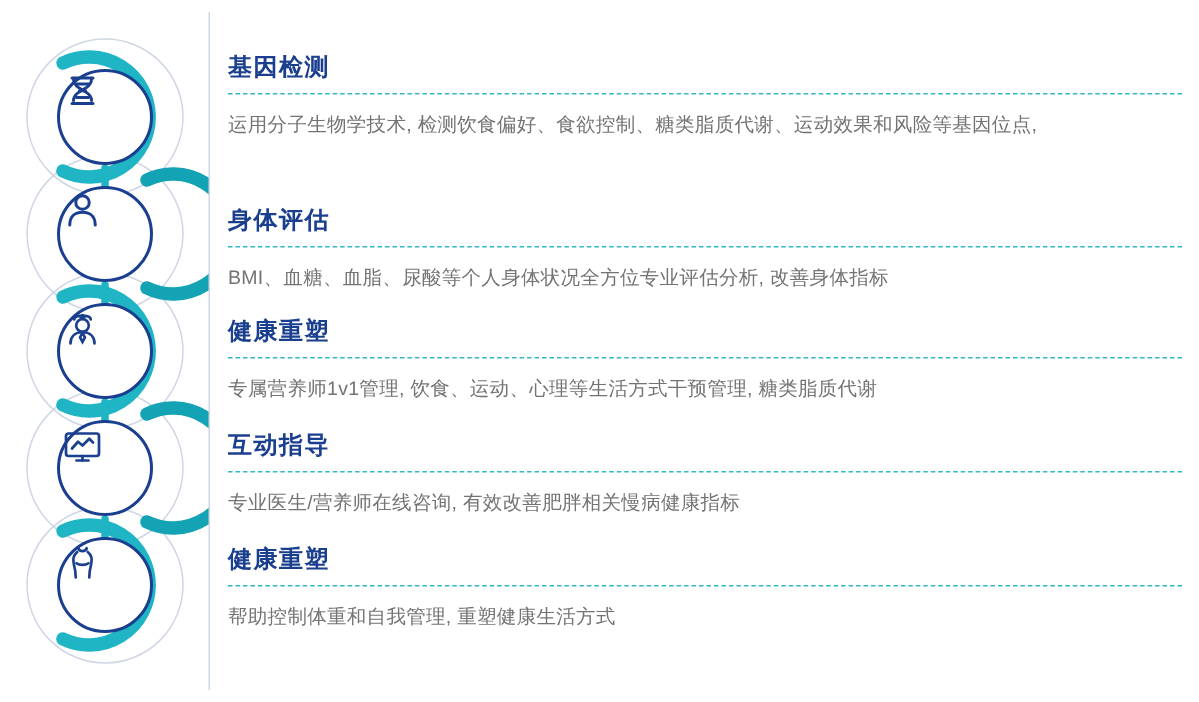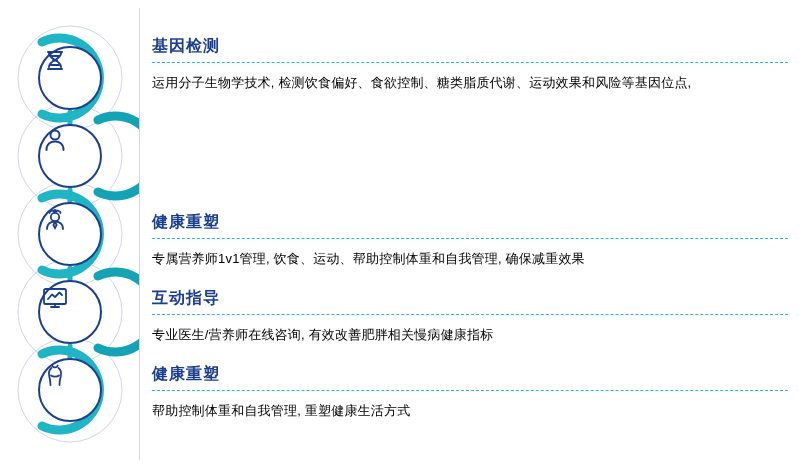--- a/index.html
+++ b/index.html
@@ -84,21 +84,21 @@
     white-space: nowrap;
   }
   .sec-rule {
     height: 0;
     border-top: 1px dashed #2fb8c6;
     margin: 0 0 9px 0;
     width: 636px;
   }
   .sec-body {
     font-size: 13px;
-    color: #000000;
+    color: #737373;
     line-height: 22px;
     letter-spacing: 0.2px;
     margin: 0;
   }
   .sec-body .line {
     display: block;
     white-space: nowrap;
   }
 </style>
 </head>
@@ -197,26 +197,33 @@
   <div id="content">
 
     <div class="section" style="top:36px;">
       <div class="sec-title">基因检测</div>
       <div class="sec-rule"></div>
       <div class="sec-body">
         <span class="line">运用分子生物学技术, 检测饮食偏好、食欲控制、糖类脂质代谢、运动效果和风险等基因位点,</span>
       </div>
     </div>
 
+    <div class="section" style="top:138px;">
+      <div class="sec-title">身体评估</div>
+      <div class="sec-rule"></div>
+      <div class="sec-body">
+        <span class="line">BMI、血糖、血脂、尿酸等个人身体状况全方位专业评估分析, 改善身体指标</span>
+      </div>
+    </div>
 
     <div class="section" style="top:212px;">
       <div class="sec-title">健康重塑</div>
       <div class="sec-rule"></div>
       <div class="sec-body">
-        <span class="line">专属营养师1v1管理, 饮食、运动、帮助控制体重和自我管理, 确保减重效果</span>
+        <span class="line">专属营养师1v1管理, 饮食、运动、心理等生活方式干预管理, 糖类脂质代谢</span>
       </div>
     </div>
 
     <div class="section" style="top:288px;">
       <div class="sec-title">互动指导</div>
       <div class="sec-rule"></div>
       <div class="sec-body">
         <span class="line">专业医生/营养师在线咨询, 有效改善肥胖相关慢病健康指标</span>
       </div>
     </div>

